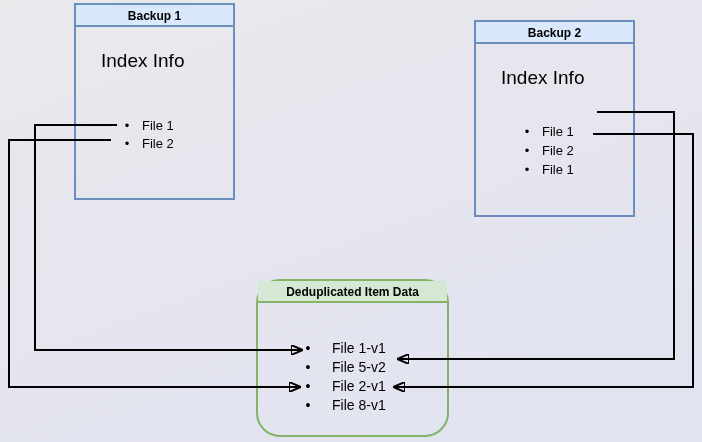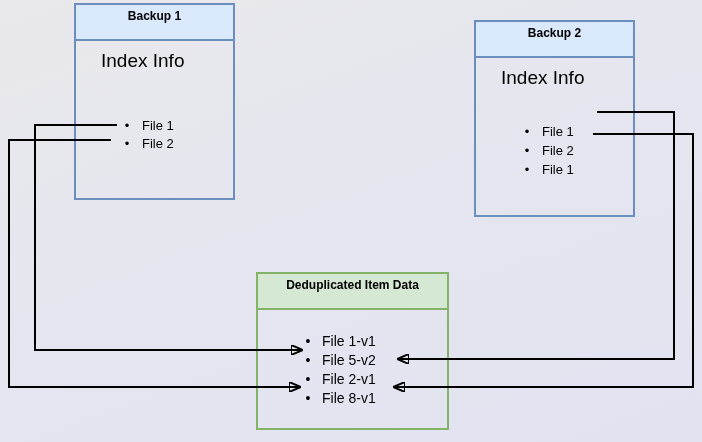--- a/index.html
+++ b/index.html
@@ -16,21 +16,21 @@
   .node {
     position: absolute;
     box-sizing: border-box;
     border: 2px solid #6c8ebf;
     background: transparent;
   }
   .node.green { border-color: #82b366; }
 
   .node-header {
     box-sizing: border-box;
-    height: 36px;
+    height: 22px;
     line-height: 22px;
     text-align: center;
     font-size: 12px;
     font-weight: bold;
     background: #dae8fc;
     border-bottom: 2px solid #6c8ebf;
   }
   .node.green .node-header {
     background: #d5e8d4;
     border-bottom-color: #82b366;
@@ -44,33 +44,33 @@
     line-height: 18px;
     white-space: nowrap;
   }
 
   .file-list { position: absolute; }
   .file-row { display: flex; align-items: center; white-space: nowrap; }
   .bullet { width: 14px; text-align: center; flex: 0 0 14px; }
 
   #backup1-box { left: 74px;  top: 3px;   width: 161px; height: 197px; }
   #backup2-box { left: 474px; top: 20px;   width: 161px; height: 197px; }
-  #dedup-box   { left: 256px; top: 272px; width: 193px; height: 158px; }
+  #dedup-box   { left: 256px; top: 279px; width: 193px; height: 158px; border-radius: 24px; }
 
   #backup1-box .file-list { left: 44px; top: 111px; }
   #backup1-box .file-row  { height: 18px; font-size: 13px; }
   #backup1-box .file-row .label { margin-left: 8px; }
 
   #backup2-box .file-list { left: 44px; top: 100px; }
   #backup2-box .file-row  { height: 19px; font-size: 13px; }
   #backup2-box .file-row .label { margin-left: 8px; }
 
   #dedup-box .file-list { left: 43px; top: 57px; }
   #dedup-box .file-row  { height: 19px; font-size: 14px; }
-  #dedup-box .file-row .label { margin-left: 7px; }
+  #dedup-box .file-row .label { margin-left: 17px; }
 
   .arrow-layer {
     position: absolute;
     left: 0; top: 0;
     width: 702px; height: 442px;
     pointer-events: none;
   }
   .arrow-layer path {
     fill: none;
     stroke: #000000;

